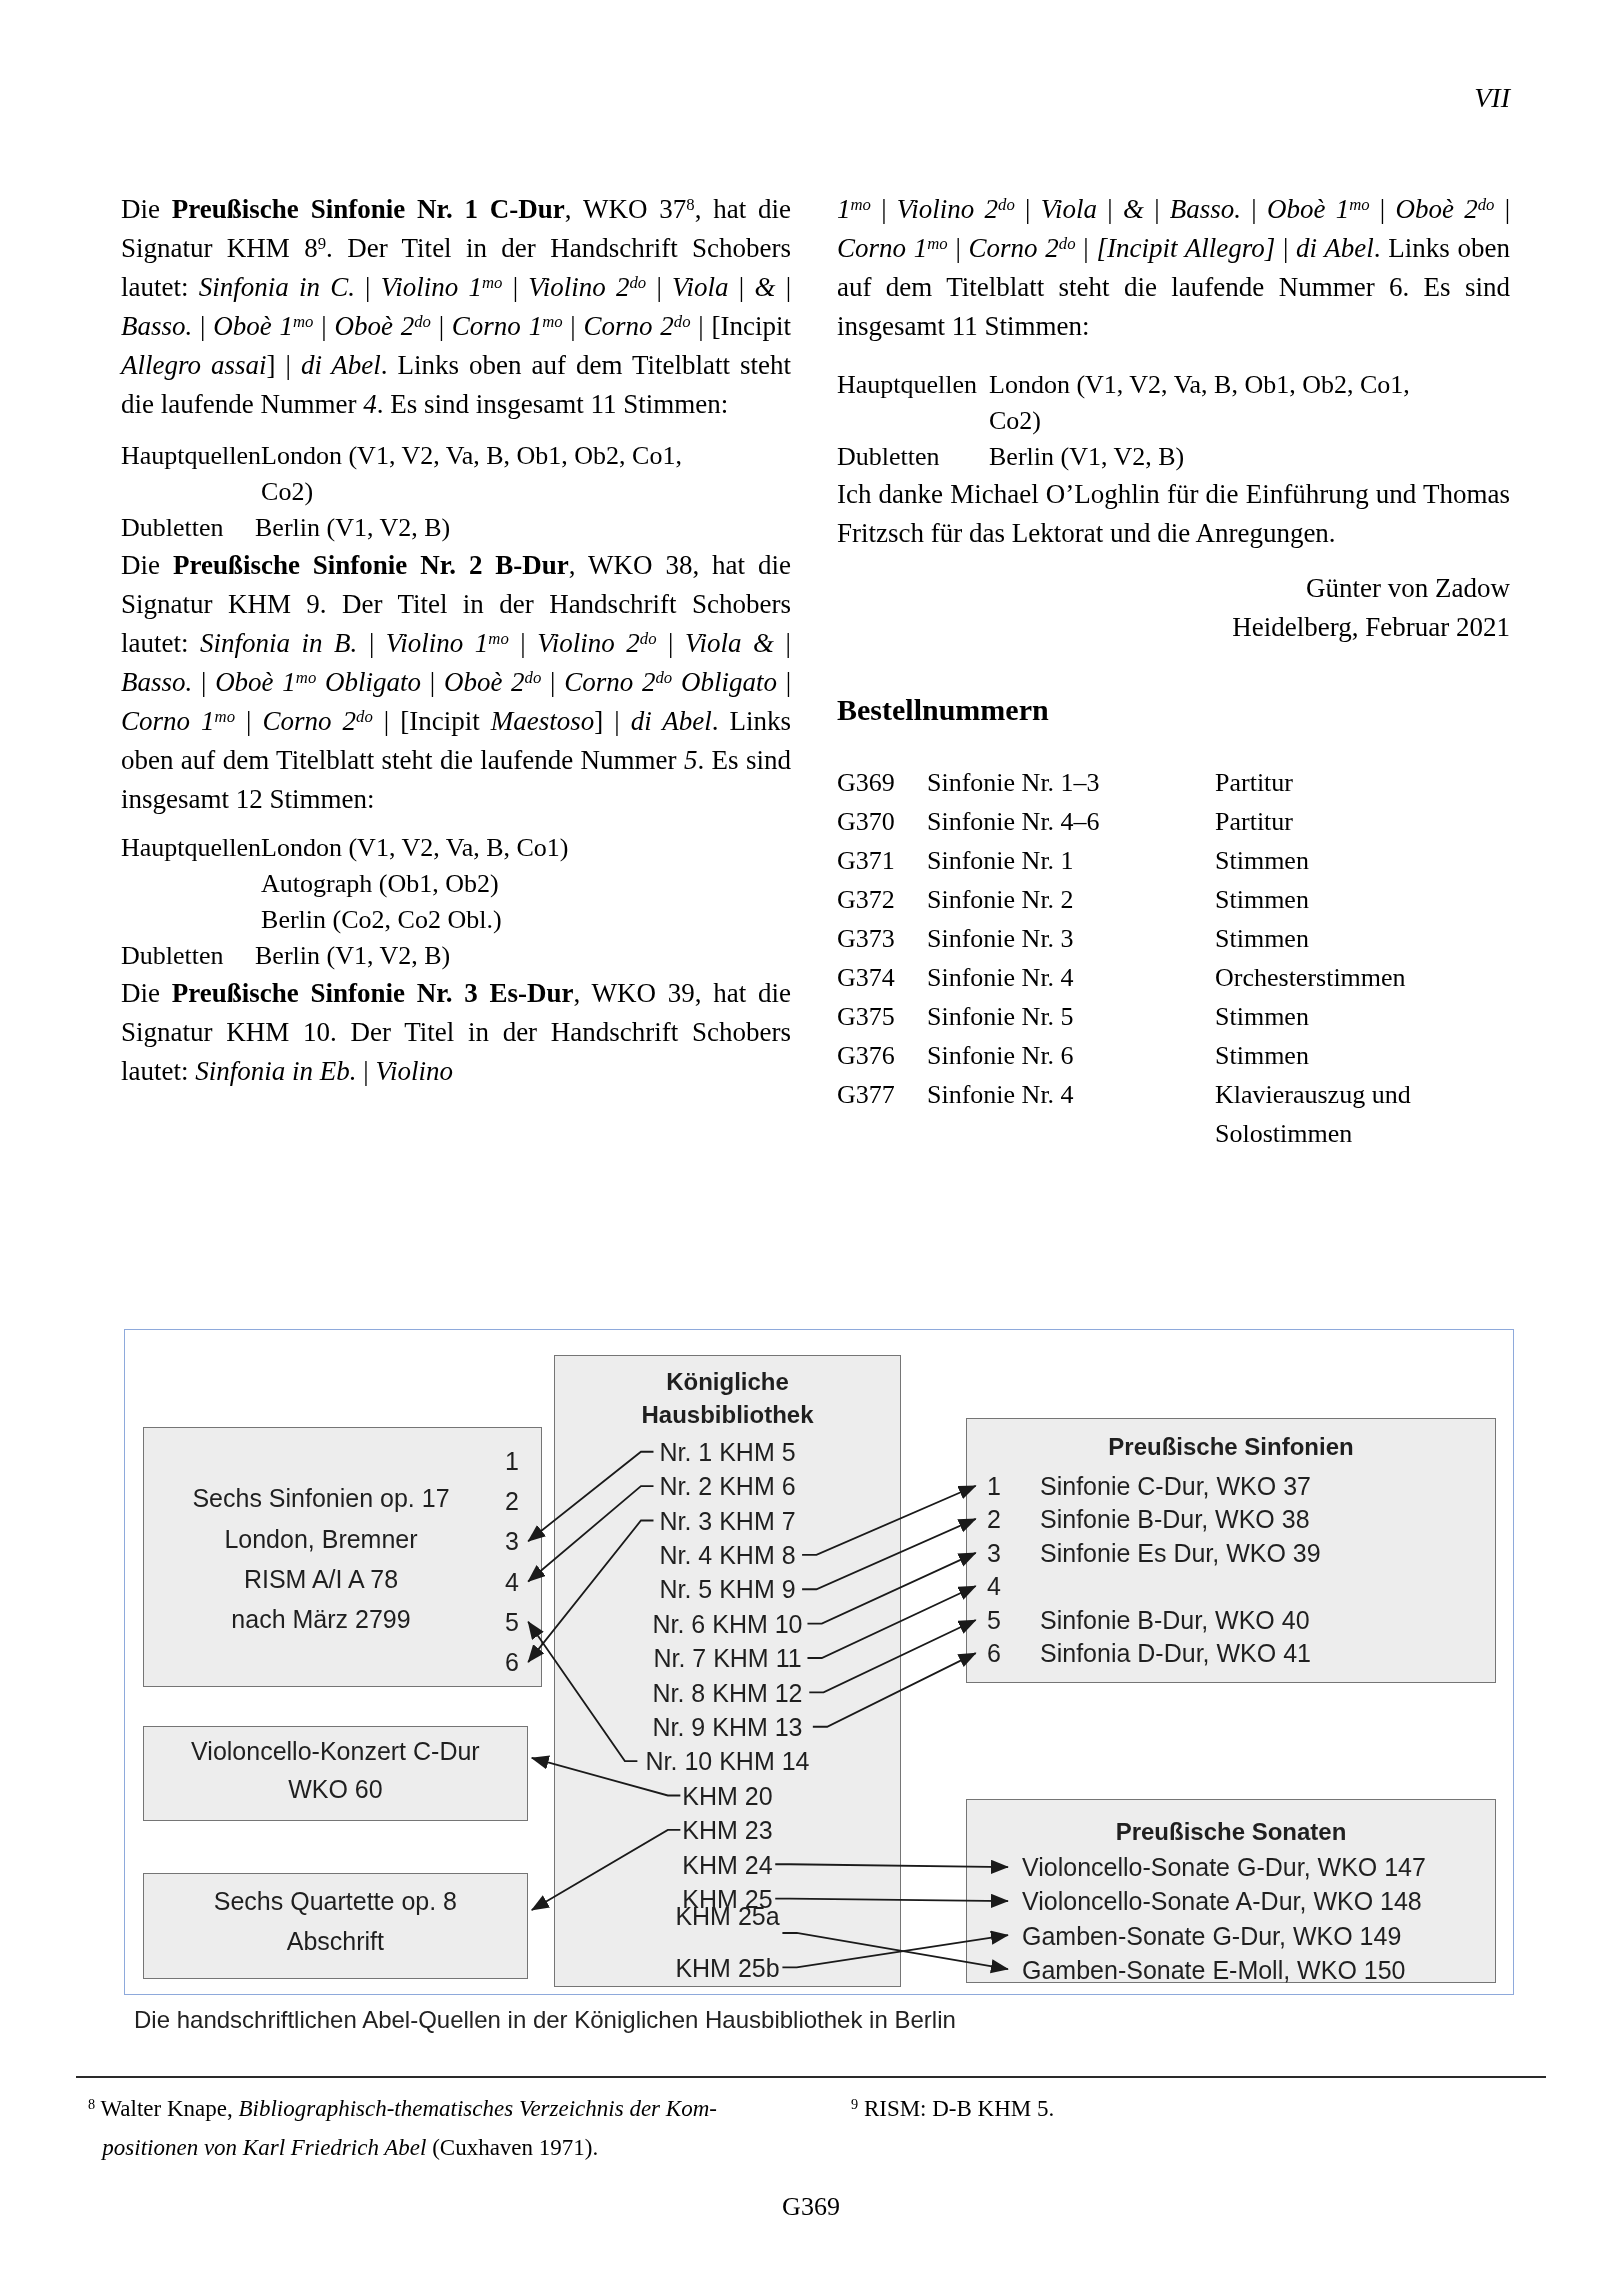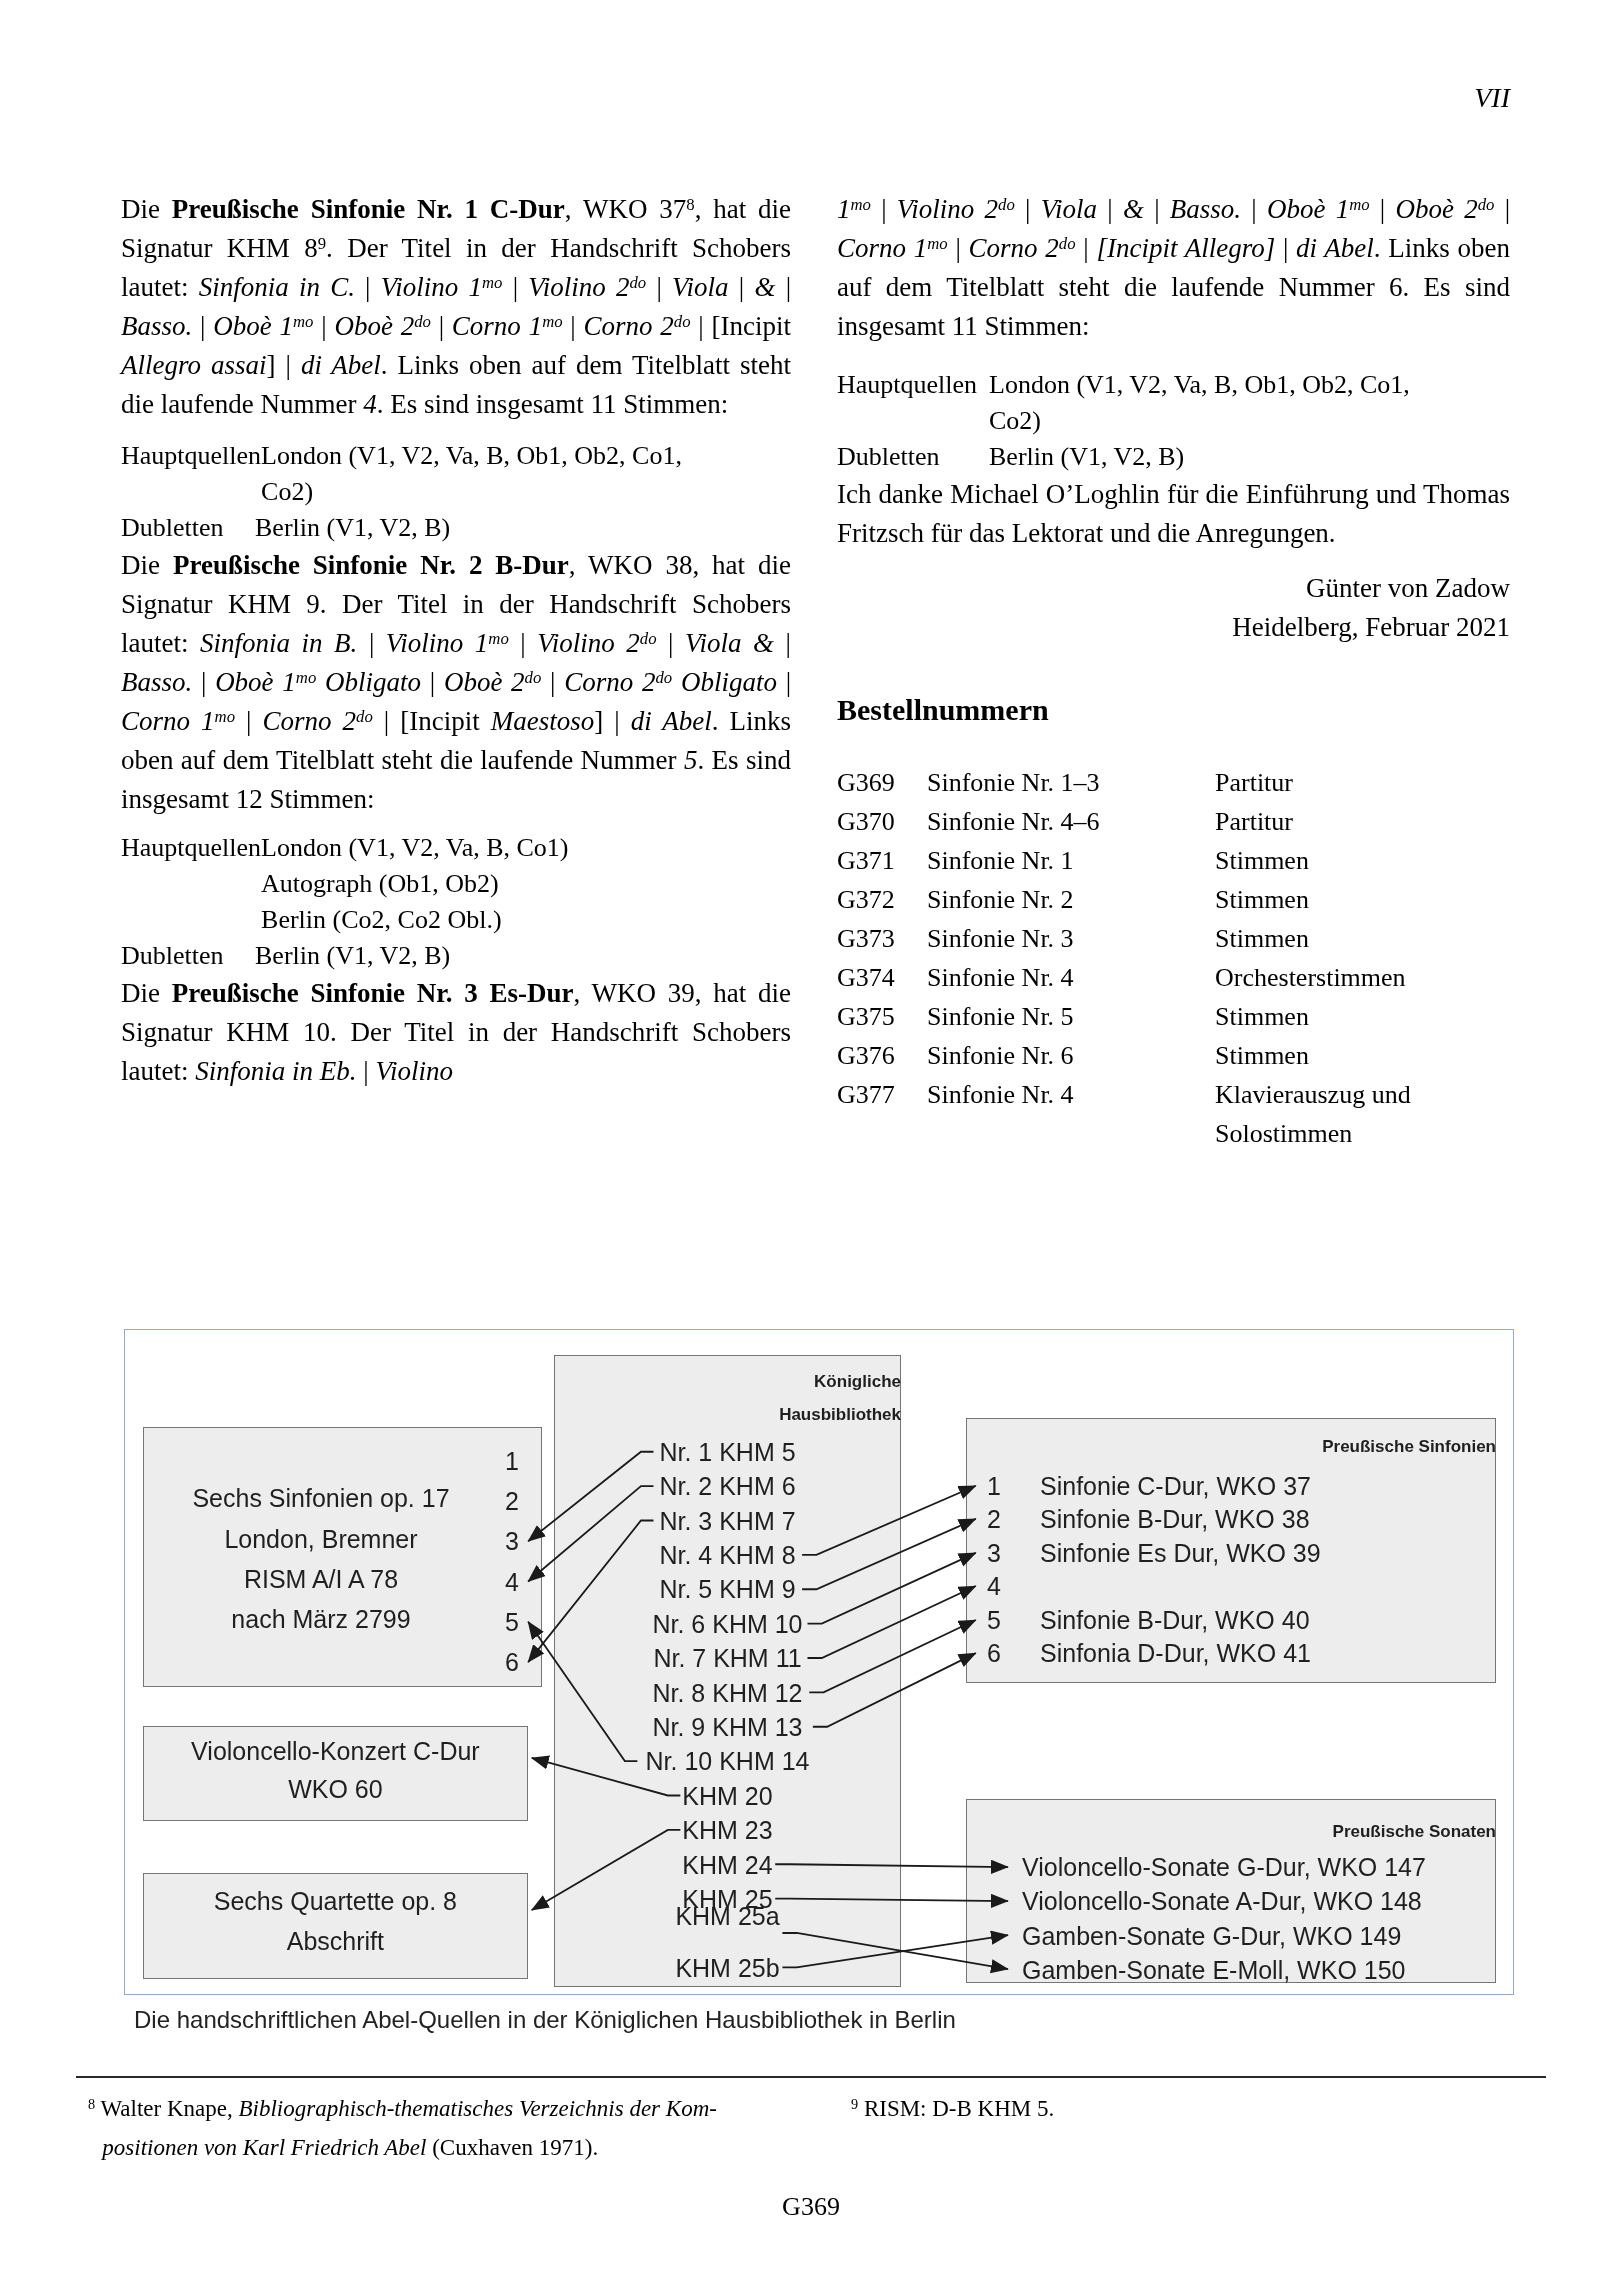--- a/index.html
+++ b/index.html
@@ -44,21 +44,21 @@
           border:1.8px solid var(--fig-border);box-sizing:border-box;
           font-family:"Liberation Sans",sans-serif;color:#1f1f1f;}
   .dbox{position:absolute;background:var(--box-fill);border:1.8px solid var(--box-border);box-sizing:border-box;}
   #box-op17{left:18px;top:97px;width:399px;height:260px;}
   #box-cello{left:18px;top:396px;width:385px;height:95px;}
   #box-quartette{left:18px;top:543px;width:385px;height:106px;}
   #box-khm{left:429px;top:25px;width:347px;height:632px;}
   #box-sinfonien{left:841px;top:88px;width:530px;height:265px;}
   #box-sonaten{left:841px;top:469px;width:530px;height:184px;}
   .dline{position:absolute;height:36px;line-height:36px;font-size:25px;text-align:center;}
-  .dtitle{font-weight:bold;font-size:17px;text-align:right;}
+  .dtitle{font-weight:bold;font-size:24px;}
   .khm-item,.op17-num,.sf-num,.sf-label,.so-label{position:absolute;height:36px;line-height:36px;font-size:25px;}
   .khm-item{left:429px;width:347px;text-align:center;}
   .op17-num{left:369px;width:36px;text-align:center;}
   .sf-num{left:862px;width:32px;}
   .sf-label{left:915px;width:448px;}
   .so-label{left:897px;width:466px;}
   #arrowsvg{position:absolute;left:0;top:0;pointer-events:none;}
 
   #caption{position:absolute;left:134px;top:2006px;font-family:"Liberation Sans",sans-serif;
            font-size:24px;color:#222;}

